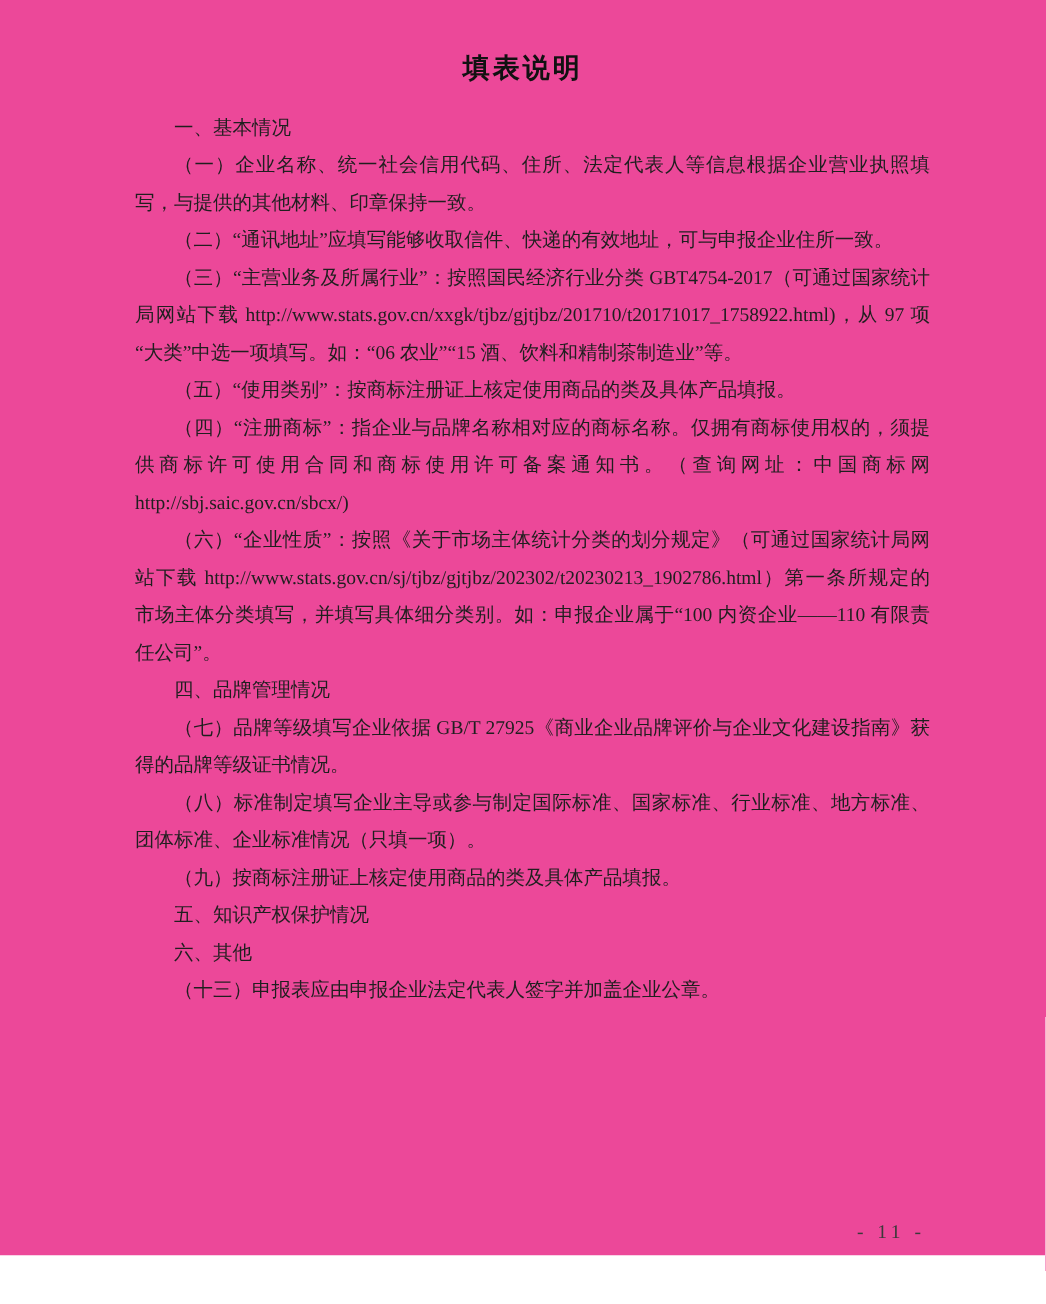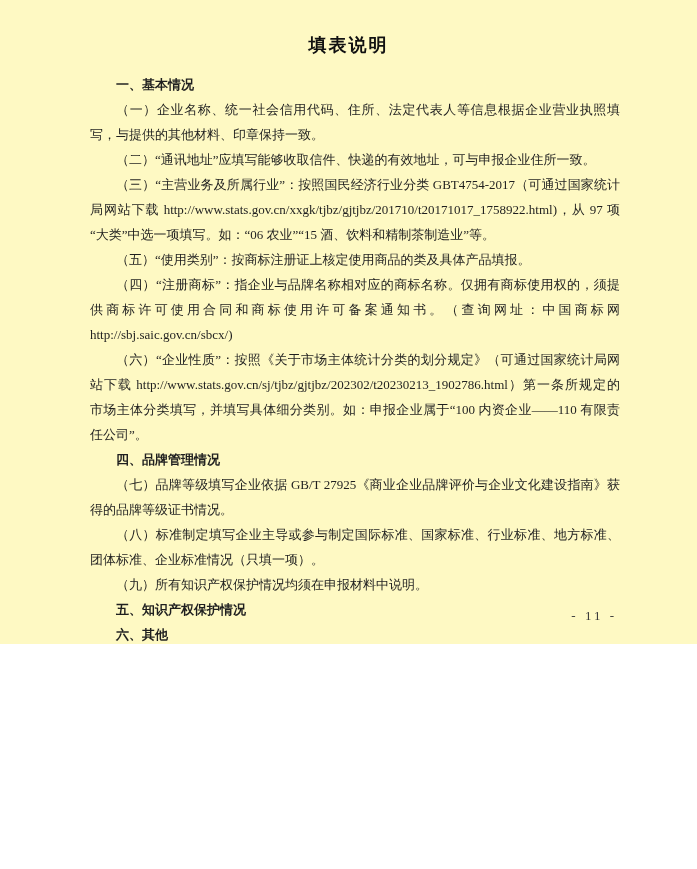--- a/index.html
+++ b/index.html
@@ -3,22 +3,22 @@
 <meta charset="utf-8">
 <style>
   html, body {
     margin: 0;
     padding: 0;
     background: #ffffff;
   }
   .page {
     position: relative;
     width: 697px;
-    height: 644px;
-    background: #fef9c3;
+    height: 837px;
+    background: #ec4899;
     color: #1f1f1f;
     font-family: "Liberation Serif", "DejaVu Serif", serif;
     overflow: hidden;
     box-sizing: border-box;
   }
   .doc-title {
     position: absolute;
     top: 33px;
     left: 0;
     width: 100%;
@@ -37,26 +37,26 @@
     font-size: 13px;
     line-height: 25px;
     text-align: justify;
     overflow-wrap: break-word;
   }
   .doc-body p {
     margin: 0;
     text-indent: 2em;
   }
   .sec-heading {
-    font-weight: bold;
+    font-weight: normal;
   }
   .page-number {
     position: absolute;
     right: 80px;
-    bottom: 20px;
+    bottom: 8px;
     font-size: 13px;
     letter-spacing: 3px;
     color: #3a3a3a;
   }
 </style>
 </head>
 <body>
 
 <div class="page">
   <h1 class="doc-title">填表说明</h1>
@@ -65,20 +65,20 @@
       <p class="sec-heading">一、基本情况</p>
       <p class="para">（一）企业名称、统一社会信用代码、住所、法定代表人等信息根据企业营业执照填写，与提供的其他材料、印章保持一致。</p>
       <p class="para">（二）“通讯地址”应填写能够收取信件、快递的有效地址，可与申报企业住所一致。</p>
       <p class="para">（三）“主营业务及所属行业”：按照国民经济行业分类 GBT4754-2017（可通过国家统计局网站下载 http://www.stats.gov.cn/xxgk/tjbz/gjtjbz/201710/t20171017_1758922.html)，从 97 项“大类”中选一项填写。如：“06 农业”“15 酒、饮料和精制茶制造业”等。</p>
       <p class="para">（五）“使用类别”：按商标注册证上核定使用商品的类及具体产品填报。</p>
       <p class="para">（四）“注册商标”：指企业与品牌名称相对应的商标名称。仅拥有商标使用权的，须提供商标许可使用合同和商标使用许可备案通知书。（查询网址：中国商标网 http://sbj.saic.gov.cn/sbcx/)</p>
       <p class="para">（六）“企业性质”：按照《关于市场主体统计分类的划分规定》（可通过国家统计局网站下载 http://www.stats.gov.cn/sj/tjbz/gjtjbz/202302/t20230213_1902786.html）第一条所规定的市场主体分类填写，并填写具体细分类别。如：申报企业属于“100 内资企业——110 有限责任公司”。</p>
       <p class="sec-heading">四、品牌管理情况</p>
       <p class="para">（七）品牌等级填写企业依据 GB/T 27925《商业企业品牌评价与企业文化建设指南》获得的品牌等级证书情况。</p>
       <p class="para">（八）标准制定填写企业主导或参与制定国际标准、国家标准、行业标准、地方标准、团体标准、企业标准情况（只填一项）。</p>
-      <p class="para">（九）所有知识产权保护情况均须在申报材料中说明。</p>
+      <p class="para">（九）按商标注册证上核定使用商品的类及具体产品填报。</p>
       <p class="sec-heading">五、知识产权保护情况</p>
       <p class="sec-heading">六、其他</p>
       <p class="para">（十三）申报表应由申报企业法定代表人签字并加盖企业公章。</p>
     </div>
 
   <div class="page-number">- 11 -</div>
 </div>
 
 </body></html>

